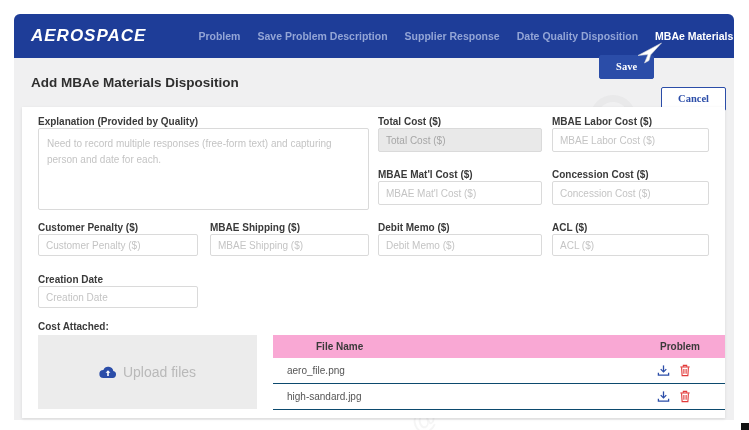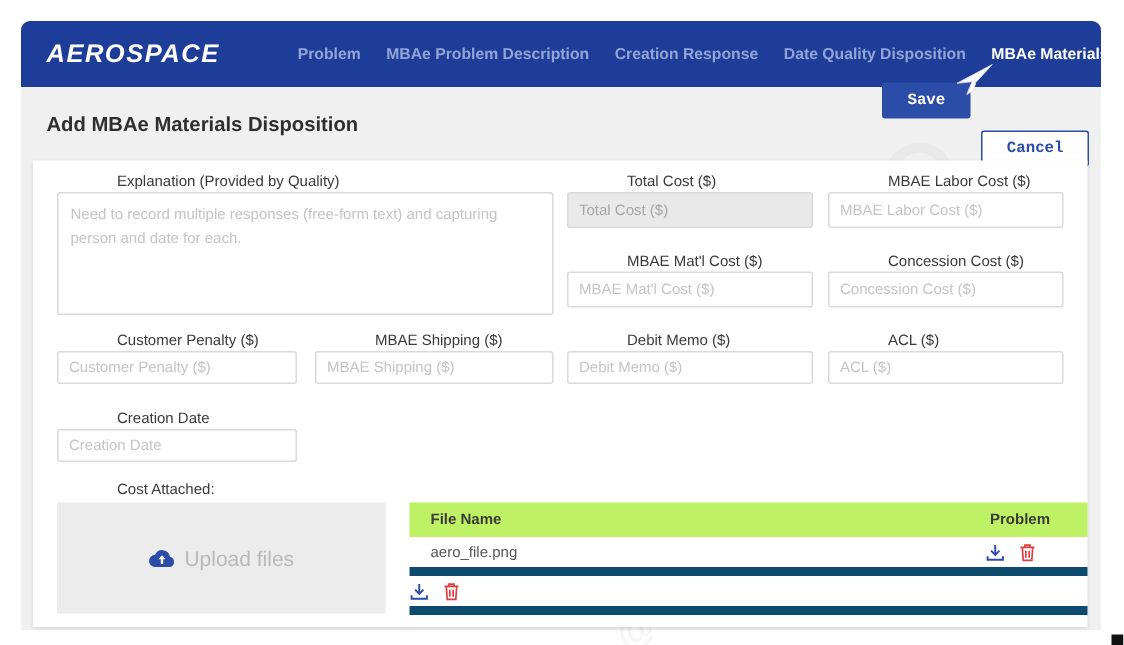--- a/index.html
+++ b/index.html
@@ -21,48 +21,48 @@
   .nav-item { font-size:10.5px; color:#93a5d6; font-weight:700; cursor:pointer; white-space:nowrap; }
   .nav-item.active { color:#ffffff; }
 
   
   .toolbar { position:absolute; left:14px; top:58px; width:720px; height:49px;
              display:flex; align-items:center; }
   .page-title { font-size:13.5px; font-weight:bold; color:#2f2f2f; margin-left:17px; }
   .toolbar-btns { margin-left:auto; margin-right:8px; display:flex; gap:7px; }
   .btn { height:24px; min-width:53px; font-size:10.5px; font-weight:700; border-radius:2px;
          display:flex; align-items:center; justify-content:center; padding:0 16px; cursor:pointer;
-         font-family:Liberation Mono, monospace; }
+         font-family:Liberation Serif, serif; }
   .btn-save { background:#2b4da8; color:#ffffff; border:1px solid #2b4da8; }
   .btn-cancel { background:#ffffff; color:#2b4da8; border:1px solid #2b4da8;margin-top:32px; }
 
   
   .card { position:absolute; left:22px; top:107px; width:703px; height:311px;
           background:#ffffff; box-shadow:0 1px 3px rgba(0,0,0,0.10); }
 
-  .fld-label { position:absolute; font-size:10px; font-weight:400; color:#3a3a3a; white-space:nowrap;margin-left:40px; }
+  .fld-label { position:absolute; font-size:10px; font-weight:700; color:#3a3a3a; white-space:nowrap; }
   .inp { position:absolute; border:1px solid #dadada; background:#fff; border-radius:2px;
          font-size:10px; color:#555; padding:0 7px; outline:none;
          font-family:"Liberation Sans", sans-serif; }
   .inp::placeholder, textarea.inp::placeholder { color:#c4c4c4; opacity:1; }
   .inp:disabled { background:#e9e9e9; border-color:#dadada; }
   .inp:disabled::placeholder { color:#a6a6a6; }
   textarea.inp { resize:none; padding:7px 8px; line-height:1.55; }
 
   
   .upload-box { position:absolute; left:16px; top:228px; width:219px; height:74px;
                 background:#ececec; display:flex; align-items:center; justify-content:center;
                 gap:6px; cursor:pointer; }
   .upload-text { font-size:14px; color:#b9b9b9; }
 
   .ftable { position:absolute; left:251px; top:228px; width:452px; }
-  .ftable-header { height:23px; background:#bef264; display:flex; align-items:center;
-                   font-size:10px; font-weight:700; color:#3a3a3a; }
+  .ftable-header { height:23px; background:#f9a8d4; display:flex; align-items:center;
+                   font-size:10px; font-weight:700; color:#3a3a3a;padding-left:29px; }
   .ftable-row { height:26px; display:flex; align-items:center;
-                border-bottom:6px solid #0c4a6e; font-size:10px; color:#555; }
+                border-bottom:1px solid #0c4a6e; font-size:10px; color:#555; }
   .col-name { padding-left:14px; flex:1; }
   .col-action { width:68px; display:flex; align-items:center; gap:9px; }
   .ftable-header .col-action { padding-left:3px; }
   .icon-btn { display:flex; align-items:center; cursor:pointer; }
   .dl { color:#2b4da8; }
   .trash { color:#e23b3b; }
 
   
   .wm { position:absolute; color:#8a8a8a; opacity:0.08; font-size:26px; font-weight:bold;
         transform:rotate(-35deg); pointer-events:none; white-space:nowrap; }
@@ -82,22 +82,22 @@
 
   <div class="wm" style="left:185px; top:250px;">@digitalabs</div>
   <div class="wm" style="left:400px; top:370px;">@digitalabs</div>
   <div class="wm-ring" style="left:590px; top:95px;"></div>
   <div class="wm-ring" style="left:222px; top:262px;"></div>
 
   <div class="header">
     <div class="brand">AEROSPACE</div>
     <div class="nav">
       <div class="nav-item">Problem</div>
-      <div class="nav-item">MBAe Problem Description</div>
-      <div class="nav-item">Creation Response</div>
+      <div class="nav-item">Save Problem Description</div>
+      <div class="nav-item">Supplier Response</div>
       <div class="nav-item">Date Quality Disposition</div>
       <div class="nav-item active">MBAe Materials Disposition</div>
     </div>
   </div>
 
   <div class="toolbar">
     <div class="page-title">Add MBAe Materials Disposition</div>
     <div class="toolbar-btns">
       <div class="btn btn-save">Save</div>
       <div class="btn btn-cancel">Cancel</div>
@@ -169,20 +169,21 @@
               <path d="M1 3.2h10"></path>
                 <path d="M4.2 3V1.5h3.6V3"></path>
               <path d="M2.3 3.5l.6 9h6.2l.6-9"></path>
                 <path d="M4.8 5.5v5M7.2 5.5v5"></path>
             </svg>
           </span>
         </div>
       </div>
 
       <div class="ftable-row">
+        <div class="col-name">high-sandard.jpg</div>
         <div class="col-action">
           <span class="icon-btn dl">
             <svg width="13" height="13" viewBox="0 0 14 14" fill="none" stroke="currentColor" stroke-width="1.4">
               <path d="M7 1.5v6.5"></path>
                 <path d="M4 5.5 7 8.5 10 5.5"></path>
                 <path d="M1.5 9.5v2.5h11V9.5"></path>
             </svg>
           </span>
           <span class="icon-btn trash">
             <svg width="12" height="13" viewBox="0 0 12 14" fill="none" stroke="currentColor" stroke-width="1.2">

